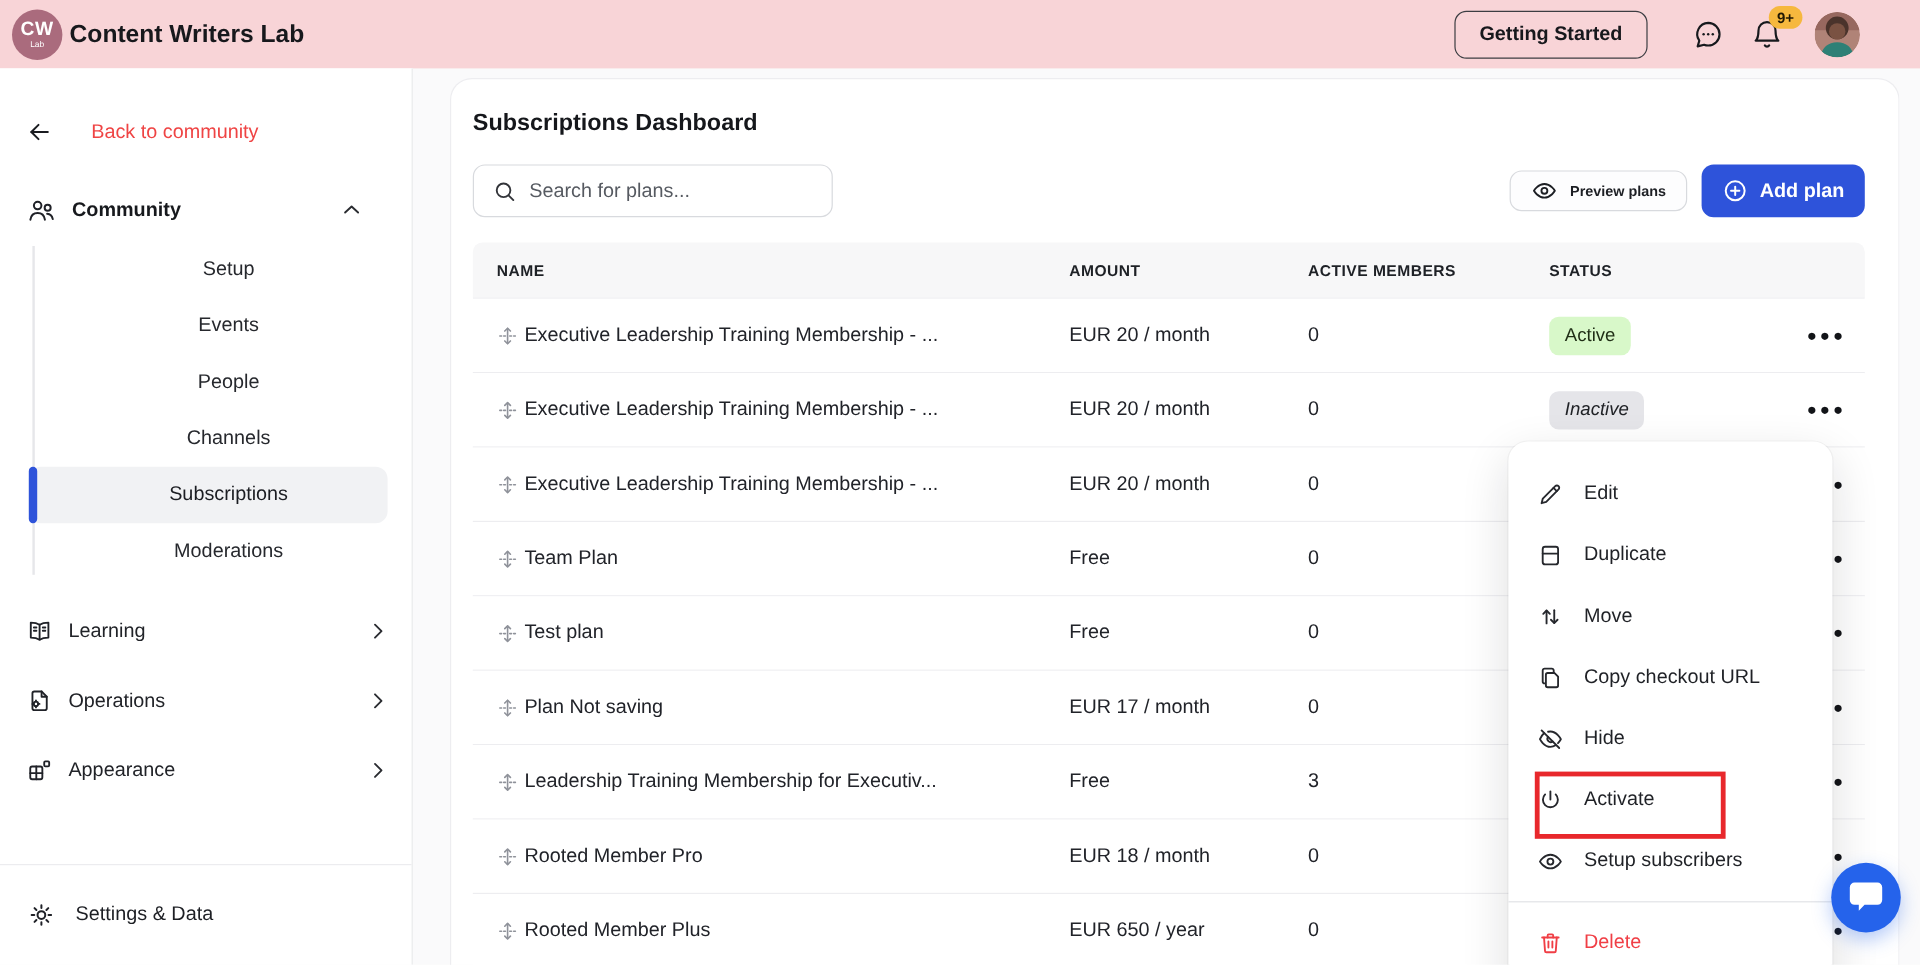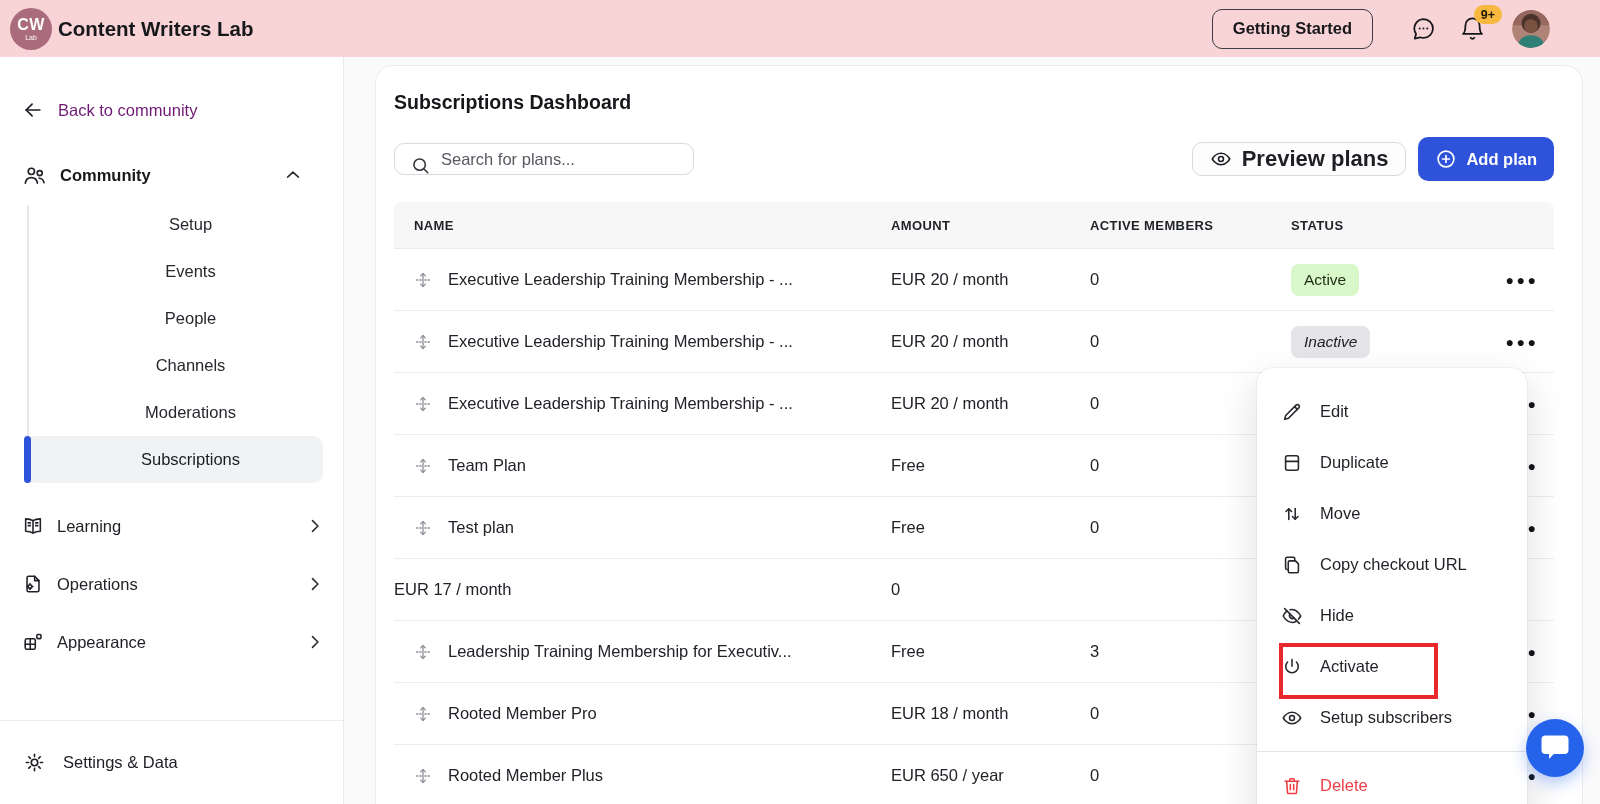--- a/index.html
+++ b/index.html
@@ -37,21 +37,21 @@
     position:absolute; top:-10px; right:-16px; background:var(--badge-amber); color:#201703;
     font-size:12.5px; font-weight:700; padding:2.5px 7px; border-radius:10px; font-family:inherit;
   }
   .avatar { margin-left:26px; width:38px; height:38px; border-radius:50%; overflow:hidden; cursor:pointer; }
 
   
   .sidebar {
     position:absolute; left:0; top:57px; width:344px; bottom:0;
     background:#fff; border-right:1px solid #e9eaec;
   }
-  .back-row { display:flex; align-items:center; gap:14px; margin:42px 0 0 22px; font-size:16.5px; color:#701a75; cursor:pointer; }
+  .back-row { display:flex; align-items:center; gap:32px; margin:42px 0 0 22px; font-size:16.5px; color:#ef4444; cursor:pointer; }
   .side-head { display:flex; align-items:center; margin:38px 22px 0 22px; height:32px; cursor:pointer; }
   .side-head .s-icon { color:#202228; }
   .side-head .s-label { margin-left:13px; font-size:16.5px; font-weight:700; color:#17191d; }
   .side-head .s-chev { margin-left:auto; margin-right:18px; color:#2a2c31; }
   .sub-list { position:relative; margin-top:10px; padding-bottom:4px; }
   .sub-list::before {
     content:""; position:absolute; left:27px; top:4px; bottom:8px; width:2px; background:#e6e7ea;
   }
   .sub-item {
     position:relative; height:47px; margin:0 20px 0 24px; padding-left:34px;
@@ -73,51 +73,51 @@
   }
   .sidebar-bottom .s-icon { color:#202228; }
 
   
   .main-card {
     position:absolute; left:375px; top:65px; width:1208px; height:760px;
     background:#fff; border:1px solid #ededf0; border-bottom:none; border-radius:18px 18px 0 0;
   }
   .page-title { margin:25px 0 0 18px; font-size:19.5px; font-weight:700; color:#15171b; }
   .toolbar { display:flex; align-items:center; margin:23px 28px 0 18px; height:44px; }
-  .search-wrap { position:relative; width:300px; height:32px; }
+  .search-wrap { position:relative; width:300px; height:44px; }
   .search-wrap .search-icon { position:absolute; left:16px; top:12px; color:#33353a; }
   .search-input {
     width:100%; height:100%; border:1px solid #d8dade; border-radius:10px; background:#fff;
     padding:0 14px 0 46px; font-family:inherit; font-size:16.5px; color:#26282d; outline:none;
   }
   .search-input::placeholder { color:#565a61; opacity:1; }
   .toolbar-spacer { flex:1; }
   .preview-btn {
     height:32px; padding:16px 17px; display:flex; align-items:center; gap:10px;
     border:1px solid #d8dade; border-radius:10px; background:#fdfdfe; cursor:pointer;
-    font-family:inherit; font-size:22px; font-weight:600; color:#1d1f24;
+    font-family:inherit; font-size:12px; font-weight:600; color:#1d1f24;
   }
   .add-plan-btn {
     margin-left:12px; height:44px; padding:0 17px; display:flex; align-items:center; gap:9px;
     border:none; border-radius:10px; background:var(--accent); cursor:pointer;
     font-family:inherit; font-size:16.5px; font-weight:700; color:#fff;
   }
 
   
   .plans-table { margin:21px 28px 0 18px; }
   .thead, .trow {
     display:grid; grid-template-columns:497px 199px 201px 1fr 64px; align-items:center;
   }
   .thead {
     height:47px; background:#f7f7f8; border-radius:8px 8px 0 0; border-bottom:1px solid #ececef;
     font-size:13px; font-weight:700; letter-spacing:.4px; color:#1e2126;
   }
   .thead .hcell:first-child { padding-left:20px; }
   .trow { height:62px; border-bottom:1px solid #ededf0; font-size:16.5px; color:#212329; background:#fff; }
-  .name-cell { display:flex; align-items:center; padding-left:20px; gap:16px; }
+  .name-cell { display:flex; align-items:center; padding-left:20px; gap:5px; }
   .drag { color:#8f929a; cursor:grab; flex:0 0 auto; }
   .badge {
     display:inline-block; padding:7px 13px; border-radius:8px; font-size:15.5px;
   }
   .badge.active { background:var(--active-green); color:#1f2d15; }
   .badge.inactive { background:var(--inactive-gray); color:#212327;font-style:italic; }
   .actions-cell { text-align:center; }
   .ellipsis {
     font-size:14px; font-weight:700; letter-spacing:2.5px; color:#121418; cursor:pointer; white-space:nowrap;
   }
@@ -234,26 +234,26 @@
   </div>
 
   <div class="sub-item">
     <span class="sub-label">People</span>
   </div>
 
   <div class="sub-item">
     <span class="sub-label">Channels</span>
   </div>
 
+  <div class="sub-item selected">
+    <span class="sub-label">Subscriptions</span>
+  </div>
+
   <div class="sub-item">
     <span class="sub-label">Moderations</span>
-  </div>
-
-  <div class="sub-item selected">
-    <span class="sub-label">Subscriptions</span>
   </div>
 </div>
   <div class="section-list">
   <div class="side-section">
     <span class="s-icon">
           <svg width="22" height="22" viewBox="0 0 24 24" fill="none" stroke="currentColor" stroke-width="1.7" stroke-linecap="round" stroke-linejoin="round">
             <path d="M12 6.1C10 4.8 7.6 4.2 4 4.2v13.6c3.6 0 6 .6 8 1.9 2-1.3 4.4-1.9 8-1.9V4.2c-3.6 0-6 .6-8 1.9z"></path>
             <path d="M12 6.1v13.6"></path>
             <path d="M6.8 8.6h2.3M6.8 11.6h2.3M14.9 8.6h2.3M14.9 11.6h2.3"></path>
           </svg>
@@ -438,20 +438,31 @@
       </span>
       <span>Test plan</span>
     </div>
     <div>Free</div>
     <div>0</div>
     <div></div>
     <div class="actions-cell"><span class="ellipsis">●●●</span></div>
   </div>
 
   <div class="trow">
+    <div class="name-cell">
+      <span class="drag">
+        <svg width="18" height="18" viewBox="0 0 20 20" fill="none" stroke="currentColor" stroke-width="1.5" stroke-linecap="round" stroke-linejoin="round">
+          <path d="M10 3.2v13.6"></path>
+          <path d="M7.4 5.4 10 2.8l2.6 2.6"></path>
+          <path d="M7.4 14.6 10 17.2l2.6-2.6"></path>
+          <path d="M2.8 10h1.6M6.4 10H8M12 10h1.6M15.6 10h1.6"></path>
+        </svg>
+      </span>
+      <span>Plan Not saving</span>
+    </div>
     <div>EUR 17 / month</div>
     <div>0</div>
     <div></div>
     <div class="actions-cell"><span class="ellipsis">●●●</span></div>
   </div>
 
   <div class="trow">
     <div class="name-cell">
       <span class="drag">
         <svg width="18" height="18" viewBox="0 0 20 20" fill="none" stroke="currentColor" stroke-width="1.5" stroke-linecap="round" stroke-linejoin="round">

